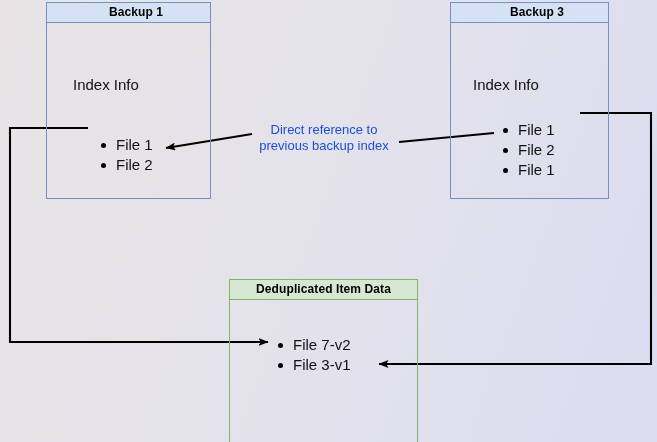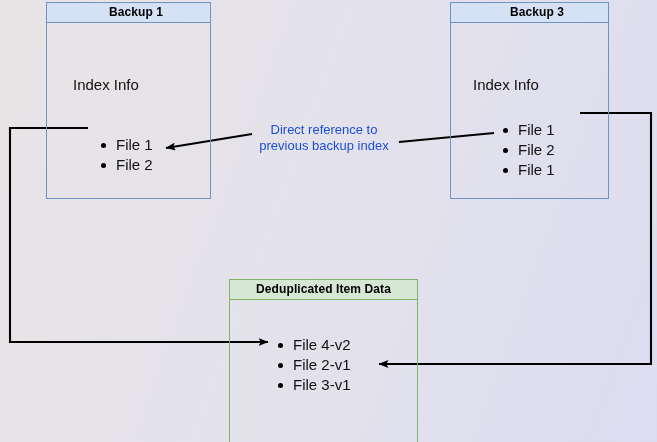--- a/index.html
+++ b/index.html
@@ -158,22 +158,21 @@
         <li>File 2</li>
         <li>File 1</li>
       </ul>
     </div>
   </div>
 
   <div class="node green" style="left:229px; top:279px; width:189px; height:165px;">
     <div class="node-header">Deduplicated Item Data</div>
     <div class="node-body" style="height:144px;">
       <ul class="item-list" style="left:44px; top:31px;">
-        <li>File 4-v2</li>
-        <li>File 2-v1</li>
+        <li>File 7-v2</li>
         <li>File 3-v1</li>
       </ul>
     </div>
   </div>
 
   <div class="annotation" style="left:249px; top:122px; width:150px;">Direct reference to
 previous backup index</div>
 
 </div>
 

